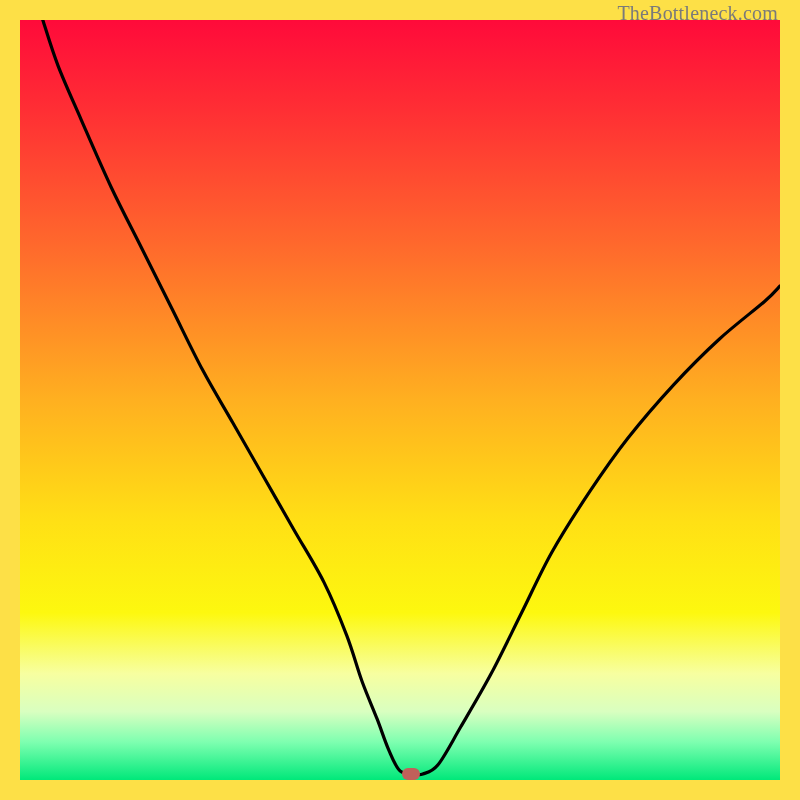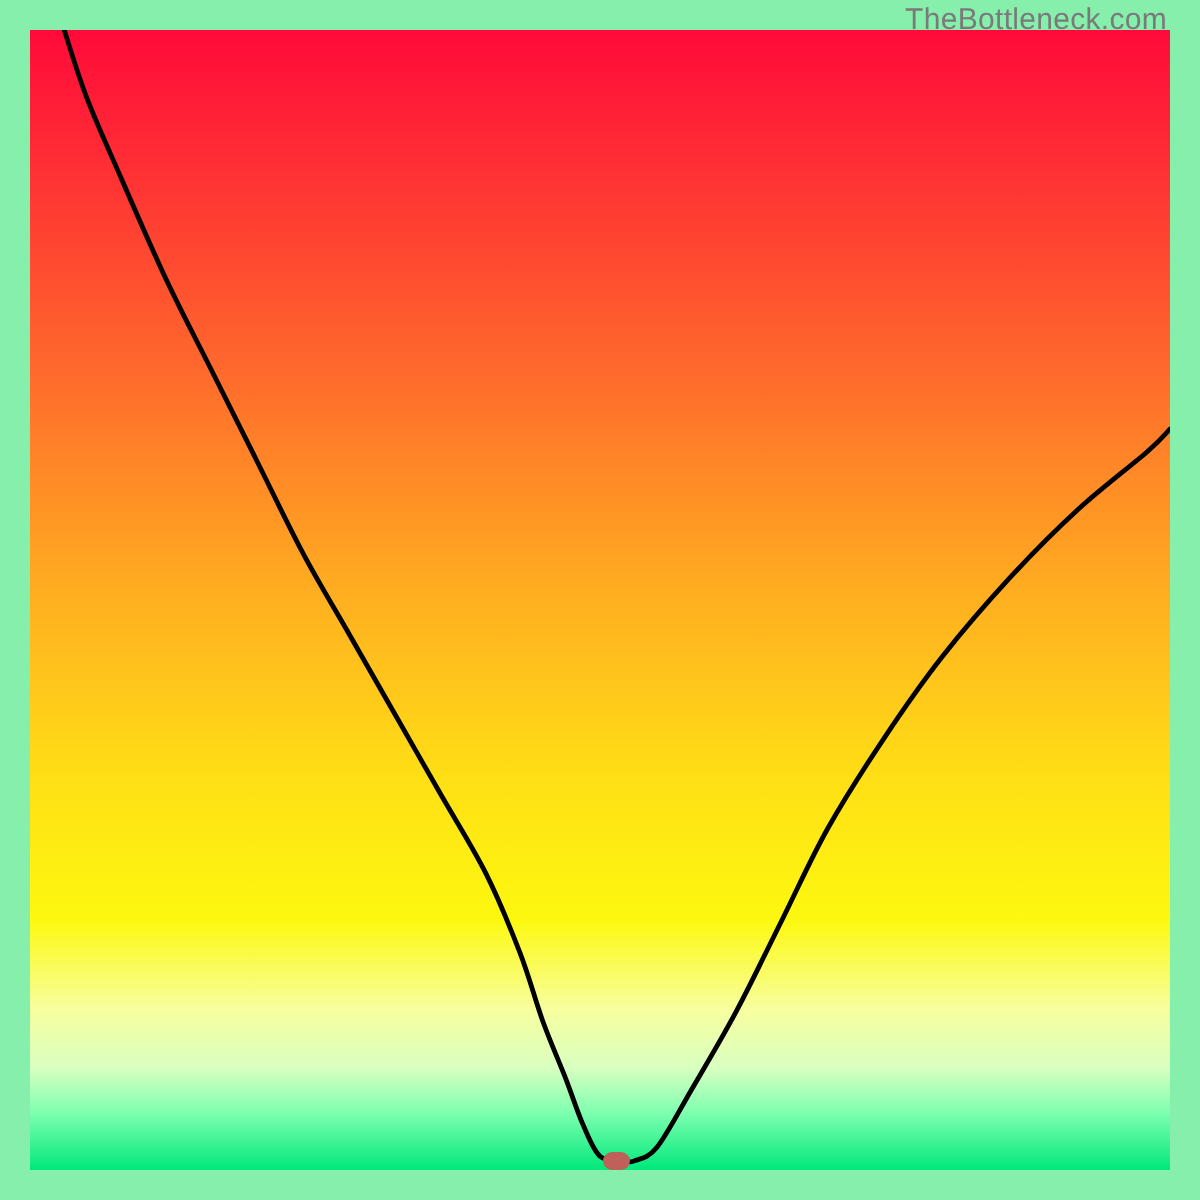--- a/index.html
+++ b/index.html
@@ -8,21 +8,22 @@
     width: 800px;
     height: 800px;
     background: #000;
     overflow: hidden;
     font-family: Arial, Helvetica, sans-serif;
   }
   .stage {
     position: relative;
     width: 800px;
     height: 800px;
-    background: #86efac;
+    background: #fde047;
+    font-family: Liberation Serif, serif;
   }
   .plot-area {
     position: absolute;
     left: 20px;
     top: 20px;
     width: 760px;
     height: 760px;
     overflow: hidden;
   }
   .gradient-bg {

